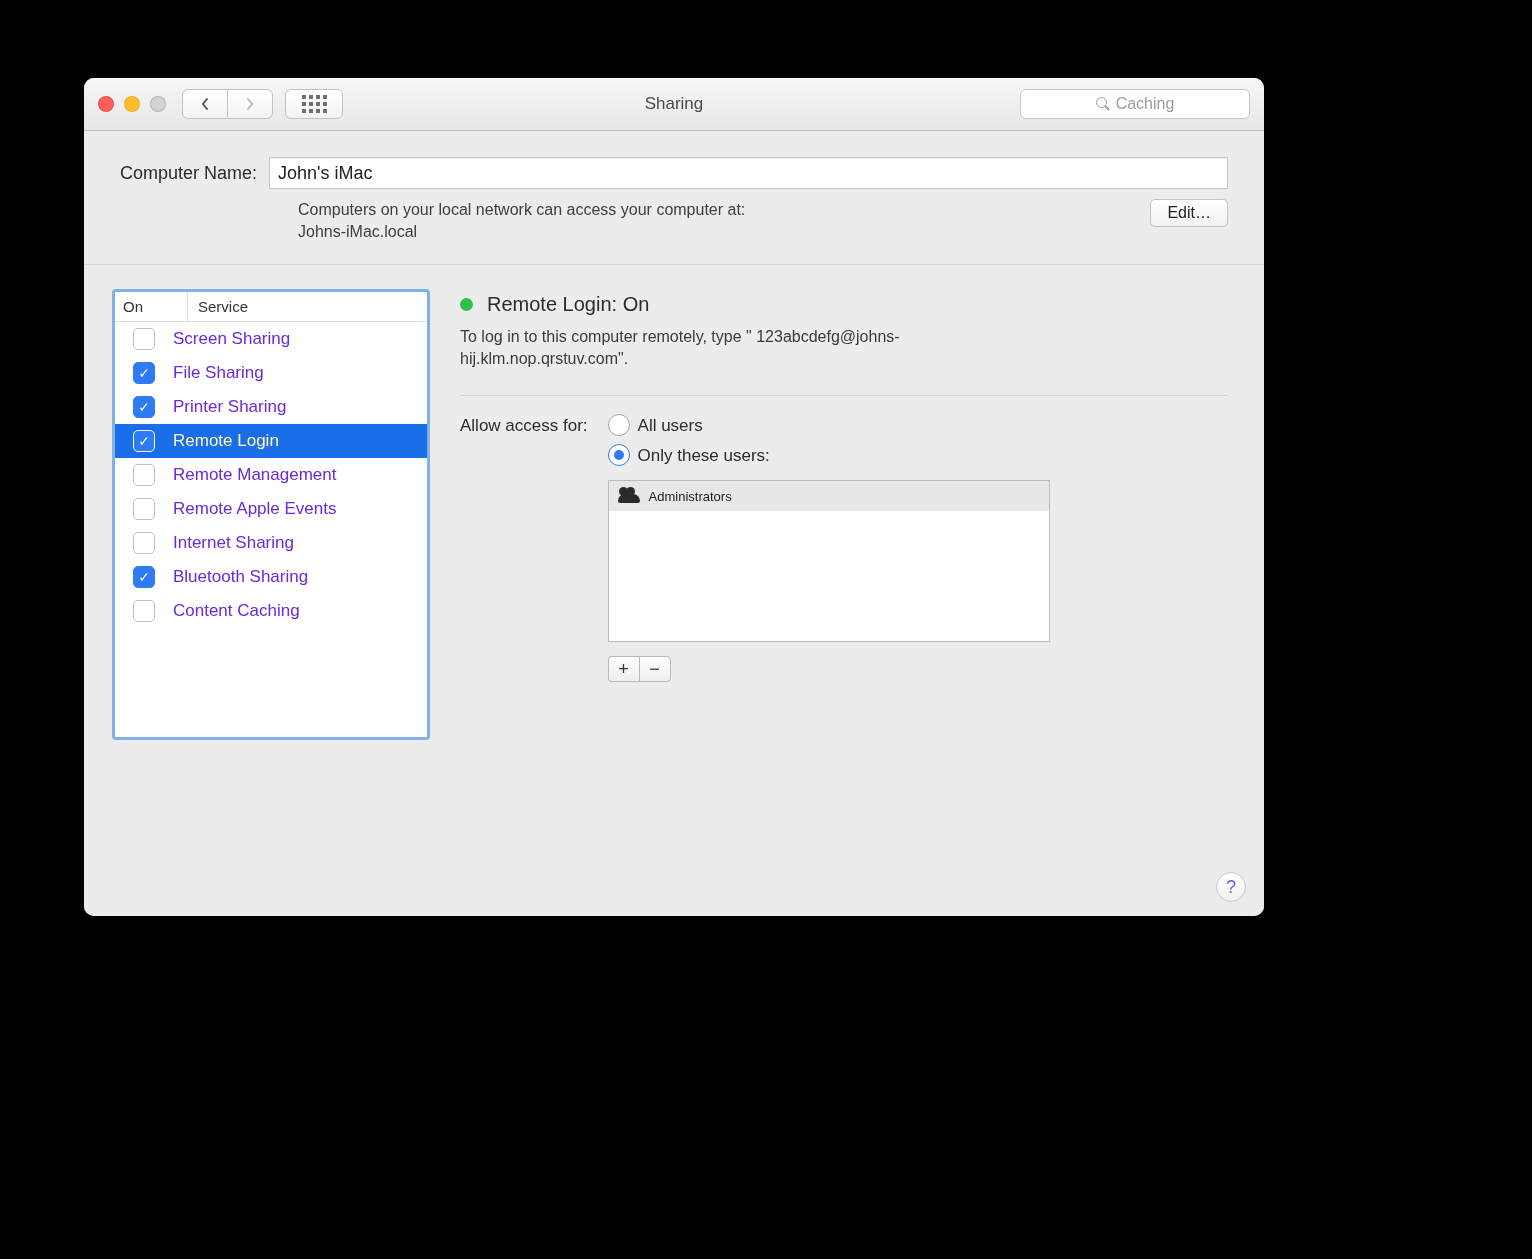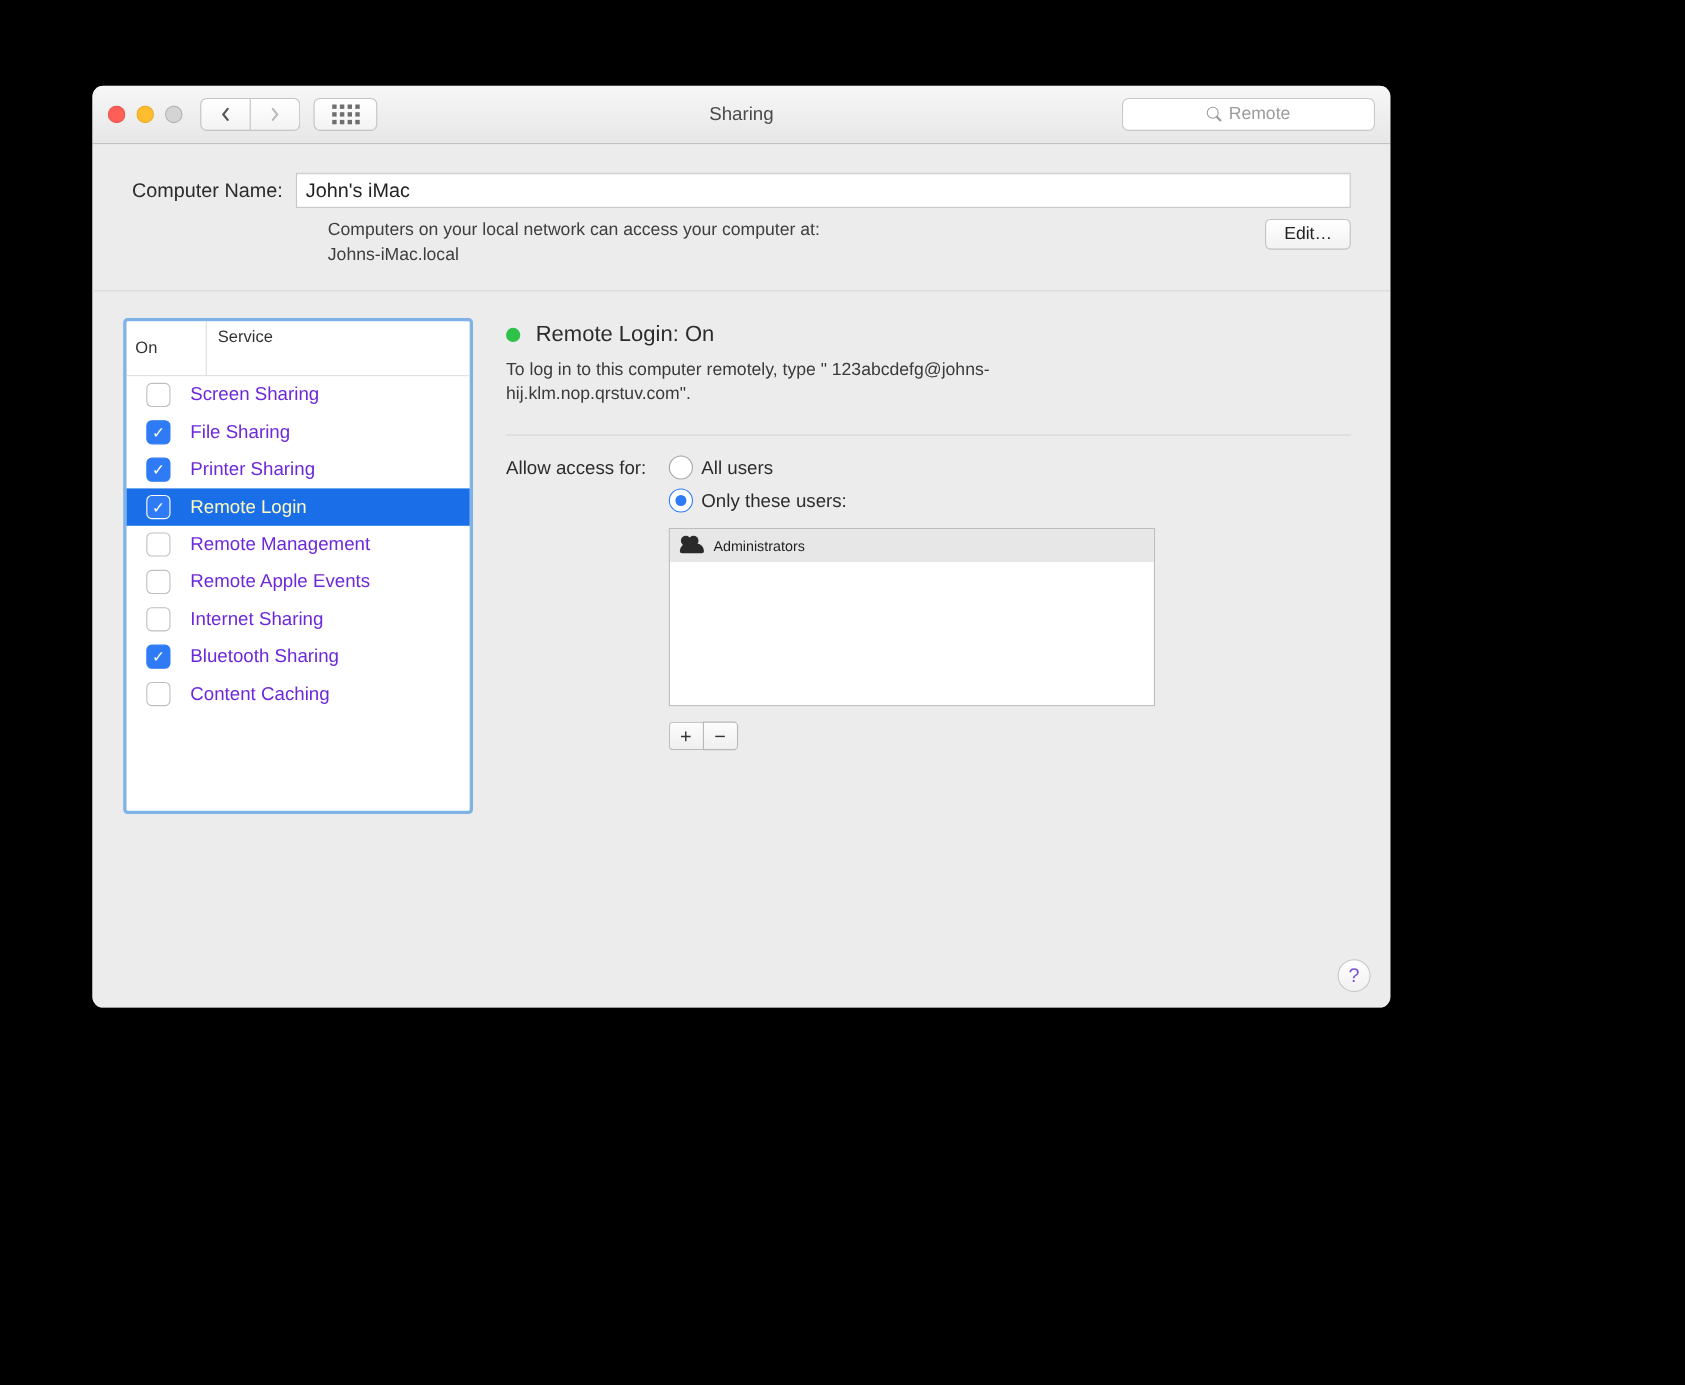--- a/index.html
+++ b/index.html
@@ -62,21 +62,21 @@
   }
   
   .content{flex:1;background:#ececec;display:flex;gap:30px;padding:24px 36px 24px 28px;position:relative;}
   
   .svcpanel{
     width:312px;align-self:flex-start;border:3px solid #7fb2e6;border-radius:4px;background:#fff;
     display:flex;flex-direction:column;
     height: 445px;
   }
   .svchead{display:flex;border-bottom:1px solid #dedede;font-size:15px;color:#333;}
-  .svchead .c-on{width:56px;padding:16px 8px;border-right:1px solid #dedede;}
+  .svchead .c-on{width:56px;padding:6px 8px;border-right:1px solid #dedede;}
   .svchead .c-svc{flex:1;padding:6px 10px;}
   .svcrow{display:flex;align-items:center;height:34px;font-size:17px;color:#6d28d9;}
   .svcrow.selected{background:#1a6fe8;color:#fef9c3;}
   .svcrow .chk{
     width:20px;height:20px;margin:0 18px;border-radius:5px;border:1px solid #bfbfbf;background:#fff;
     display:flex;align-items:center;justify-content:center;flex:none;
   }
   .svcrow .chk.on{background:#2f7bf6;border-color:#2f7bf6;color:#fff;}
   .svcrow .chk.on::after{content:"✓";font-size:14px;line-height:1;}
   .svcrow.selected .chk{border-color:#fff;}
@@ -155,21 +155,21 @@
           <span></span>
             <span></span>
             <span></span>
             <span></span>
         </div>
       </div>
       <div class="wintitle">Sharing</div>
       <div class="searchwrap">
         <div class="searchbox">
           <span class="searchicon"></span>
-          <span>Remote</span>
+          <span>Caching</span>
         </div>
       </div>
     </div>
 
     <div class="header">
       <div class="row1">
         <span class="cnlabel">Computer Name:</span>
         <input class="cninput" value="John's iMac" style="">
       </div>
       <div class="row2">

